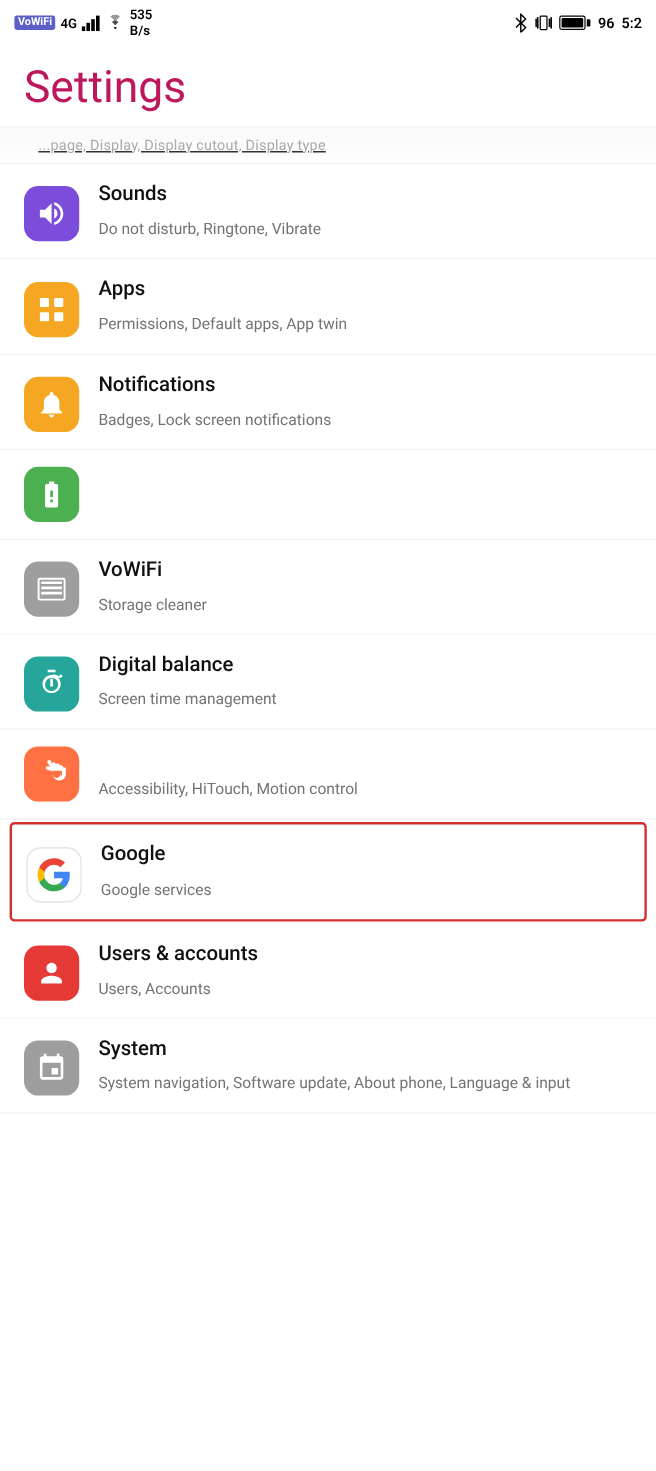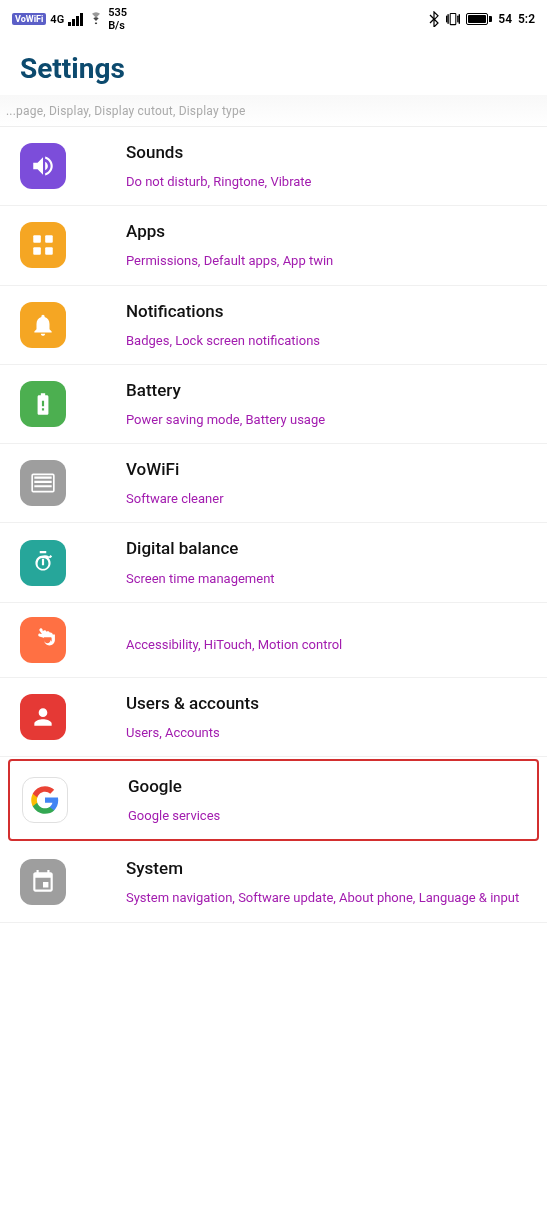--- a/index.html
+++ b/index.html
@@ -69,54 +69,54 @@
     .battery-cap {
       width: 3px;
       height: 6px;
       background: #000;
       border-radius: 0 1px 1px 0;
     }
 
     
     .page-title {
       padding: 16px 20px 10px 20px;
-      font-size: 28px;
-      font-weight: 700;
-      color: #0c4a6e;
+      font-size: 37px;
+      font-weight: 400;
+      color: #be185d;
     }
 
     
     .top-fade {
       height: 32px;
       background: linear-gradient(to bottom, #f8f8f8, #fff);
       border-bottom: 1px solid #eee;
       display: flex;
       align-items: center;
-      padding: 0 6px;
+      padding: 0 32px;
+      text-decoration: underline;
     }
     .top-fade-text {
       font-size: 12px;
       color: #aaa;
       letter-spacing: 0.2px;
     }
 
     
     .settings-list {
       padding: 0;
     }
 
     .settings-item {
       display: flex;
-      align-items: center;
+      align-items: flex-end;
       padding: 14px 20px;
       border-bottom: 1px solid #f0f0f0;
       cursor: pointer;
       background: #fff;
       transition: background 0.1s;
-      gap: 44px;
     }
     .settings-item.highlighted {
       border: 2.5px solid #d32f2f;
       margin: 2px 8px;
       border-radius: 4px;
       padding: 14px 12px;
     }
 
     .icon-wrapper {
       width: 46px;
@@ -138,21 +138,21 @@
       flex: 1;
     }
     .item-title {
       font-size: 17px;
       font-weight: 500;
       color: #111;
       line-height: 1.3;
     }
     .item-subtitle {
       font-size: 13px;
-      color: #a21caf;
+      color: #737373;
       margin-top: 10px;
       line-height: 1.4;
     }
 
     
     .icon-purple { background: #7c4dda; }
     .icon-yellow { background: #f5a623; }
     .icon-yellow2 { background: #f5a623; }
     .icon-green { background: #4caf50; }
     .icon-gray { background: #9e9e9e; }
@@ -212,21 +212,21 @@
       <line x1="17" y1="6" x2="17" y2="14" stroke="#000" stroke-width="2" stroke-linecap="round"></line>
       <line x1="19" y1="4" x2="19" y2="16" stroke="#000" stroke-width="2" stroke-linecap="round"></line>
     </svg>
 
     <div class="battery-indicator">
       <div class="battery-body">
         <div class="battery-fill"></div>
       </div>
       <div class="battery-cap"></div>
     </div>
-    <span>54</span>
+    <span>96</span>
     <span>5:2</span>
   </div>
 </div>
 
 <div class="page-title">Settings</div>
 
 <div class="top-fade">
   <span class="top-fade-text">...page, Display, Display cutout, Display type</span>
 </div>
 
@@ -271,36 +271,32 @@
       <div class="item-subtitle">Badges, Lock screen notifications</div>
     </div>
   </div>
 
   <div class="settings-item">
     <div class="icon-wrapper icon-green">
       <svg viewBox="0 0 24 24" fill="white">
         <path d="M15.67 4H14V2h-4v2H8.33C7.6 4 7 4.6 7 5.33v15.33C7 21.4 7.6 22 8.33 22h7.33c.74 0 1.34-.6 1.34-1.33V5.33C17 4.6 16.4 4 15.67 4zM13 18h-2v-2h2v2zm0-4h-2V9h2v5z"></path>
       </svg>
     </div>
-    <div class="item-text">
-      <div class="item-title">Battery</div>
-      <div class="item-subtitle">Power saving mode, Battery usage</div>
-    </div>
   </div>
 
   <div class="settings-item">
     <div class="icon-wrapper icon-gray">
       <svg viewBox="0 0 24 24" fill="white">
         <path d="M20 6H4v2h16V6zm0 4H4v2h16v-2zm0 4H4v2h16v-2z"></path>
         <rect x="2" y="4" width="20" height="16" rx="1" fill="none" stroke="white" stroke-width="1.5"></rect>
       </svg>
     </div>
     <div class="item-text">
       <div class="item-title">VoWiFi</div>
-      <div class="item-subtitle">Software cleaner</div>
+      <div class="item-subtitle">Storage cleaner</div>
     </div>
   </div>
 
   <div class="settings-item">
     <div class="icon-wrapper icon-teal">
       <svg viewBox="0 0 24 24" fill="white">
         <path d="M15 1H9v2h6V1zm-4 13h2V8h-2v6zm8.03-6.61l1.42-1.42c-.43-.51-.9-.99-1.41-1.41l-1.42 1.42A7.003 7.003 0 0 0 12 5c-3.87 0-7 3.13-7 7s3.12 7 7 7 7-3.13 7-7c0-1.93-.78-3.68-2.03-4.94zm-9.03 9.61A5 5 0 1 1 17 12a5 5 0 0 1-7.03 5z"></path>
       </svg>
     </div>
     <div class="item-text">
@@ -311,52 +307,52 @@
 
 
   <div class="settings-item">
     <div class="icon-wrapper icon-orange">
       <svg viewBox="0 0 24 24" fill="white">
         <path d="M21 7c0-1.1-.9-2-2-2-.28 0-.54.06-.78.16C17.93 4.47 17.21 4 16.4 4c-.42 0-.8.14-1.1.37C15.04 3.57 14.31 3 13.5 3c-.67 0-1.26.33-1.63.83L11.5 2c-.42-.73-1.37-.96-2.1-.54-.73.42-.96 1.37-.54 2.1L11 6.5l-1.77-.37C8.5 5.9 7.8 6.4 7.62 7.13c-.18.73.27 1.47 1 1.65l3.97 1.03C12.97 9.94 13 10.47 13 11v1c0 2.76 2.24 5 5 5s5-2.24 5-5V7zm-2 5c0 1.65-1.35 3-3 3s-3-1.35-3-3v-1c0-.51-.04-1.01-.13-1.5H19c.55 0 1 .45 1 1v3z"></path>
       </svg>
     </div>
     <div class="item-text">
       <div class="item-subtitle">Accessibility, HiTouch, Motion control</div>
-    </div>
-  </div>
-
-  <div class="settings-item">
-    <div class="icon-wrapper icon-red">
-      <svg viewBox="0 0 24 24" fill="white">
-        <path d="M12 12c2.21 0 4-1.79 4-4s-1.79-4-4-4-4 1.79-4 4 1.79 4 4 4zm0 2c-2.67 0-8 1.34-8 4v2h16v-2c0-2.66-5.33-4-8-4z"></path>
-      </svg>
-    </div>
-    <div class="item-text">
-      <div class="item-title">Users &amp; accounts</div>
-      <div class="item-subtitle">Users, Accounts</div>
     </div>
   </div>
 
   <div class="settings-item highlighted">
     <div class="google-icon-wrapper">
 
       <svg viewBox="0 0 24 24" width="30" height="30">
         <path d="M22.56 12.25c0-.78-.07-1.53-.2-2.25H12v4.26h5.92c-.26 1.37-1.04 2.53-2.21 3.31v2.77h3.57c2.08-1.92 3.28-4.74 3.28-8.09z" fill="#4285F4"></path>
         <path d="M12 23c2.97 0 5.46-.98 7.28-2.66l-3.57-2.77c-.98.66-2.23 1.06-3.71 1.06-2.86 0-5.29-1.93-6.16-4.53H2.18v2.84C3.99 20.53 7.7 23 12 23z" fill="#34A853"></path>
         <path d="M5.84 14.09c-.22-.66-.35-1.36-.35-2.09s.13-1.43.35-2.09V7.07H2.18C1.43 8.55 1 10.22 1 12s.43 3.45 1.18 4.93l2.85-2.22.81-.62z" fill="#FBBC05"></path>
         <path d="M12 5.38c1.62 0 3.06.56 4.21 1.64l3.15-3.15C17.45 2.09 14.97 1 12 1 7.7 1 3.99 3.47 2.18 7.07l3.66 2.84c.87-2.6 3.3-4.53 6.16-4.53z" fill="#EA4335"></path>
       </svg>
     </div>
     <div class="item-text">
       <div class="item-title">Google</div>
       <div class="item-subtitle">Google services</div>
     </div>
   </div>
 
   <div class="settings-item">
+    <div class="icon-wrapper icon-red">
+      <svg viewBox="0 0 24 24" fill="white">
+        <path d="M12 12c2.21 0 4-1.79 4-4s-1.79-4-4-4-4 1.79-4 4 1.79 4 4 4zm0 2c-2.67 0-8 1.34-8 4v2h16v-2c0-2.66-5.33-4-8-4z"></path>
+      </svg>
+    </div>
+    <div class="item-text">
+      <div class="item-title">Users &amp; accounts</div>
+      <div class="item-subtitle">Users, Accounts</div>
+    </div>
+  </div>
+
+  <div class="settings-item">
     <div class="icon-wrapper icon-gray">
       <svg viewBox="0 0 24 24" fill="white">
         <path d="M17 12h-5v5h5v-5zM16 1v2H8V1H6v2H5c-1.11 0-1.99.9-1.99 2L3 19c0 1.1.89 2 2 2h14c1.1 0 2-.9 2-2V5c0-1.1-.9-2-2-2h-1V1h-2zm3 18H5V8h14v11z"></path>
       </svg>
     </div>
     <div class="item-text">
       <div class="item-title">System</div>
       <div class="item-subtitle">System navigation, Software update, About phone, Language &amp; input</div>
     </div>
   </div>

